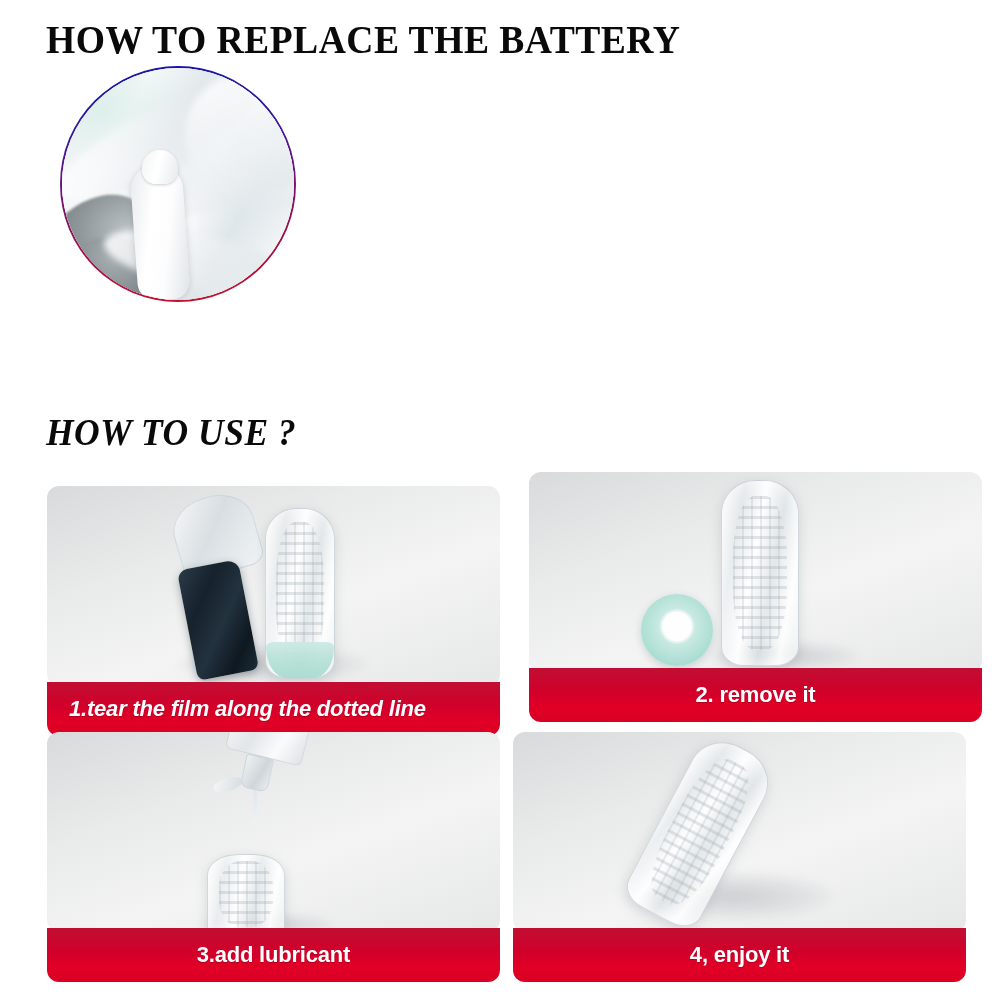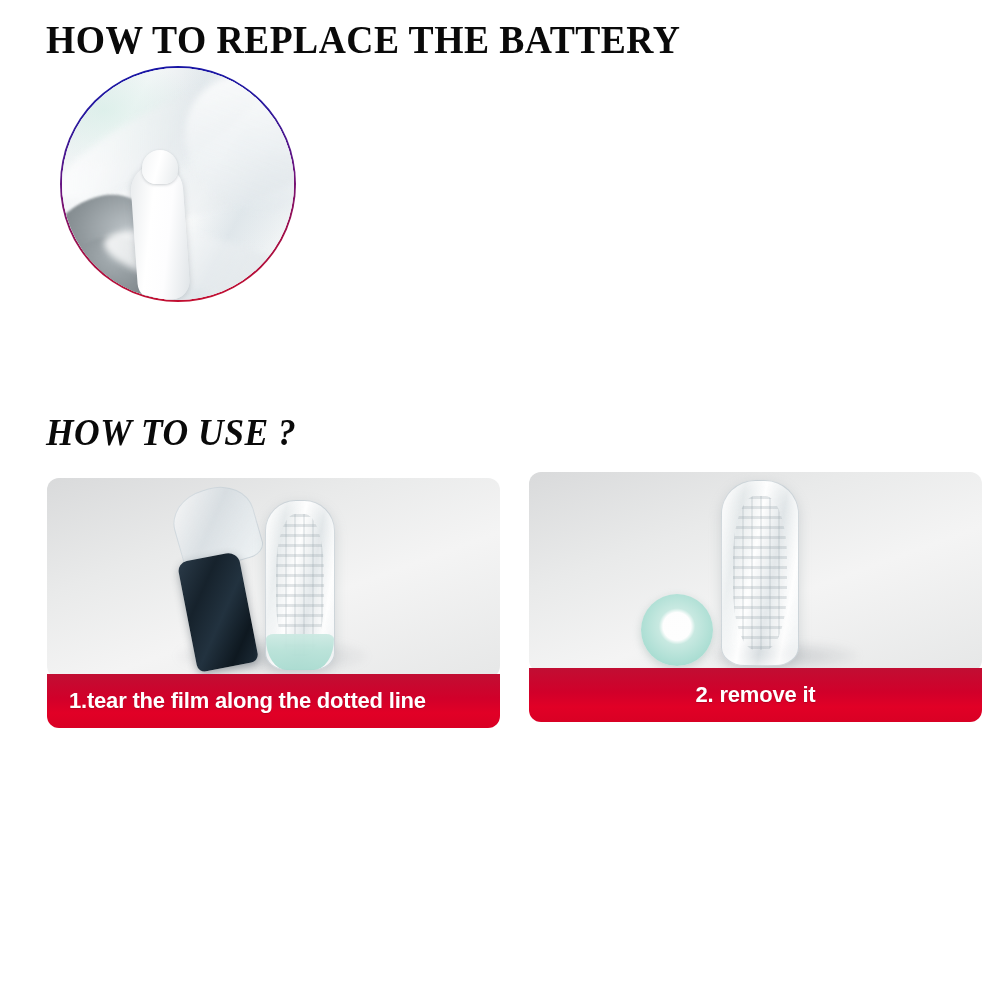--- a/index.html
+++ b/index.html
@@ -190,21 +190,21 @@
     white-space: pre-line;
   }
   .s1 .pill-caption { top: 258px; }
   .s2 .pill-caption { top: 258px; }
   .s3 .pill-caption { top: 252px; font-size: 16px; }
 
   
   .usage-grid { position: absolute; left: 0; top: 466px; width: 1000px; height: 530px; }
 
   .usage-card { position: absolute; width: 453px; height: 250px; }
-  .usage-card.c1 { left: 47px;  top: 12px; }
+  .usage-card.c1 { left: 47px;  top: 20px; font-style: italic; }
   .usage-card.c2 { left: 529px; top: 6px; }
   .usage-card.c3 { left: 47px;  top: 266px; }
   .usage-card.c4 { left: 513px; top: 266px; }
 
   .usage-photo {
     position: absolute;
     left: 0; top: 0;
     width: 100%; height: 200px;
     border-radius: 12px;
     overflow: hidden;
@@ -355,16 +355,40 @@
       <div class="usage-photo">
         <div class="shadow-soft" style="left:180px; top:170px; width:150px; height:28px;"></div>
         <div class="clear-cyl" style="left:192px; top:8px; width:78px; height:186px;">
           <div class="cyl-texture"></div>
         </div>
         <div class="mint-ring" style="left:112px; top:122px; width:72px; height:72px;"></div>
       </div>
       <div class="red-caption">2. remove it</div>
     </div>
 
-
+    <div class="usage-card c3">
+      <div class="usage-photo">
+        <div class="lube-bottle" style="left:184px; top:-34px; width:78px; height:60px; transform:rotate(14deg);">
+          
+        </div>
+        <div class="lube-nozzle" style="left:196px; top:24px; width:28px; height:34px; transform:rotate(12deg);"></div>
+        <div class="lube-flap" style="left:166px; top:46px;"></div>
+        <div class="lube-stream" style="left:206px; top:58px; height:34px;"></div>
+        <div class="shadow-soft" style="left:152px; top:182px; width:136px; height:22px;"></div>
+        <div class="clear-cyl" style="left:160px; top:122px; width:78px; height:80px; border-radius:40% 40% 16% 16% / 26% 26% 8% 8%;">
+          <div class="cyl-texture"></div>
+        </div>
+      </div>
+      <div class="red-caption">3.add lubricant</div>
+    </div>
+
+    <div class="usage-card c4">
+      <div class="usage-photo">
+        <div class="shadow-soft" style="left:120px; top:140px; width:200px; height:48px;"></div>
+        <div class="clear-cyl" style="left:146px; top:6px; width:82px; height:188px; transform:rotate(28deg);">
+          <div class="cyl-texture"></div>
+        </div>
+      </div>
+      <div class="red-caption">4, enjoy it</div>
+    </div>
 
   </div>
 </div>
 
 </body></html>

